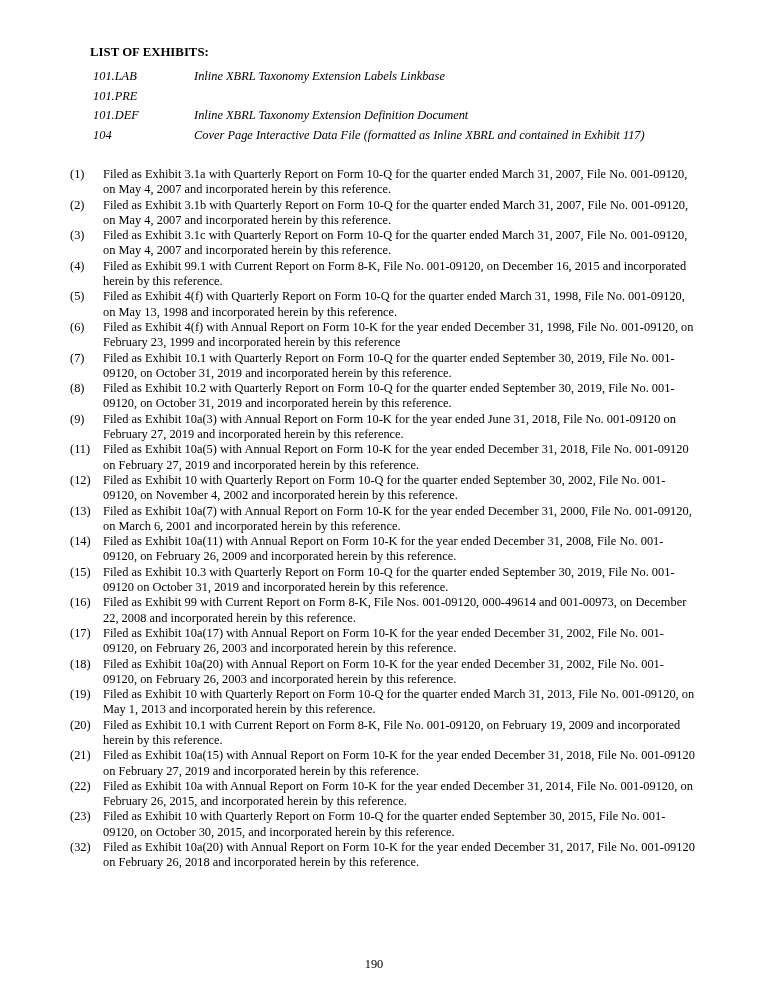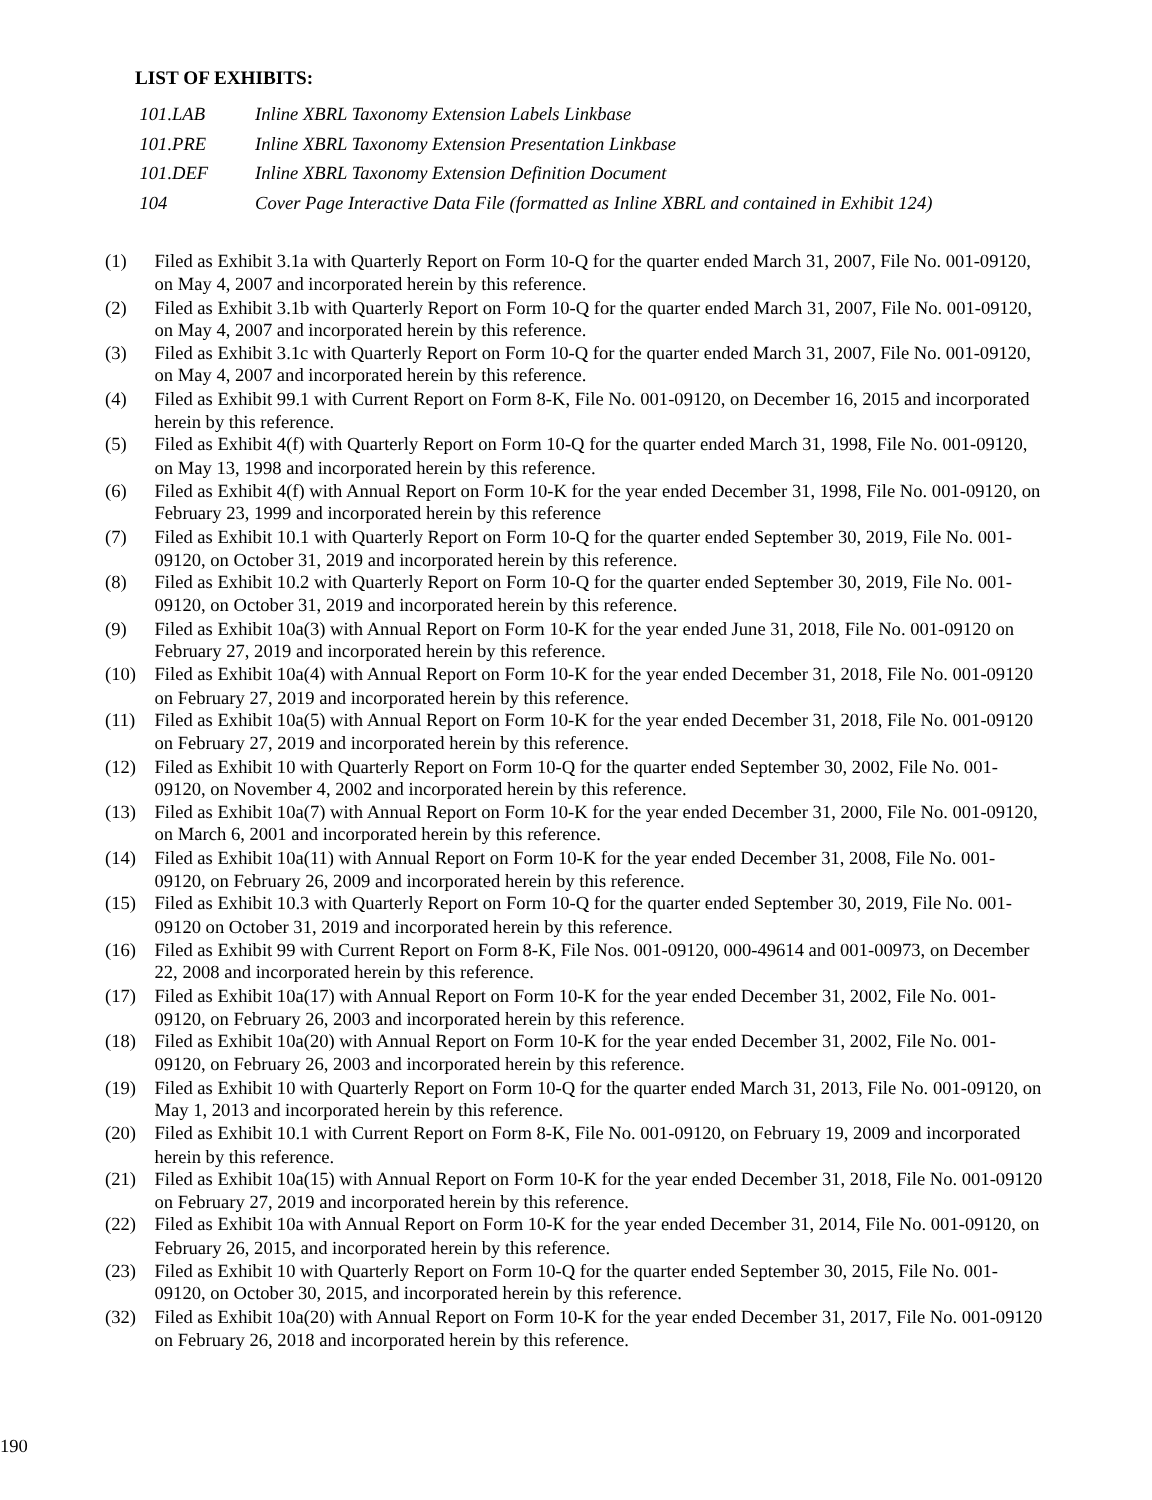--- a/index.html
+++ b/index.html
@@ -30,64 +30,64 @@
   .exhibit-row {
     display: flex;
     line-height: 19.5px;
   }
   .ex-num {
     flex: none;
     width: 77px;
   }
   .ex-desc {
     flex: 1;
+    margin-left: 24px;
   }
   .footnotes { }
   .fn {
     display: flex;
   }
   .fn-num {
     flex: none;
     width: 33px;
   }
   .fn-text {
     flex: 1;
   }
   .page-number {
     position: absolute;
     bottom: 28px;
     left: 0;
     width: 100%;
-    text-align: left;
+    text-align: center;
     font-size: 12.4px;
   }
 </style>
 </head>
 <body>
 
 <div class="page">
 
   <div class="heading">LIST OF EXHIBITS:</div>
 
   <div class="exhibit-list">
     <div class="exhibit-row">
       <span class="ex-num">101.LAB</span>
       <span class="ex-desc">Inline XBRL Taxonomy Extension Labels Linkbase</span>
     </div>
     <div class="exhibit-row">
       <span class="ex-num">101.PRE</span>
-      <span class="ex-desc">Inline XBRL Taxonomy Extension Presentation Linkbase</span>
     </div>
     <div class="exhibit-row">
       <span class="ex-num">101.DEF</span>
       <span class="ex-desc">Inline XBRL Taxonomy Extension Definition Document</span>
     </div>
     <div class="exhibit-row">
       <span class="ex-num">104</span>
-      <span class="ex-desc">Cover Page Interactive Data File (formatted as Inline XBRL and contained in Exhibit 124)</span>
+      <span class="ex-desc">Cover Page Interactive Data File (formatted as Inline XBRL and contained in Exhibit 117)</span>
     </div>
   </div>
 
   <div class="footnotes">
     <div class="fn">
       <span class="fn-num">(1)</span>
       <span class="fn-text">Filed as Exhibit 3.1a with Quarterly Report on Form 10-Q for the quarter ended March 31, 2007, File No. 001-09120, on May 4, 2007 and incorporated herein by this reference.</span>
     </div>
     <div class="fn">
       <span class="fn-num">(2)</span>
@@ -113,24 +113,20 @@
       <span class="fn-num">(7)</span>
       <span class="fn-text">Filed as Exhibit 10.1 with Quarterly Report on Form 10-Q for the quarter ended September 30, 2019, File No. 001-09120, on October 31, 2019 and incorporated herein by this reference.</span>
     </div>
     <div class="fn">
       <span class="fn-num">(8)</span>
       <span class="fn-text">Filed as Exhibit 10.2 with Quarterly Report on Form 10-Q for the quarter ended September 30, 2019, File No. 001-09120, on October 31, 2019 and incorporated herein by this reference.</span>
     </div>
     <div class="fn">
       <span class="fn-num">(9)</span>
       <span class="fn-text">Filed as Exhibit 10a(3) with Annual Report on Form 10-K for the year ended June 31, 2018, File No. 001-09120 on February 27, 2019 and incorporated herein by this reference.</span>
-    </div>
-    <div class="fn">
-      <span class="fn-num">(10)</span>
-      <span class="fn-text">Filed as Exhibit 10a(4) with Annual Report on Form 10-K for the year ended December 31, 2018, File No. 001-09120 on February 27, 2019 and incorporated herein by this reference.</span>
     </div>
     <div class="fn">
       <span class="fn-num">(11)</span>
       <span class="fn-text">Filed as Exhibit 10a(5) with Annual Report on Form 10-K for the year ended December 31, 2018, File No. 001-09120 on February 27, 2019 and incorporated herein by this reference.</span>
     </div>
     <div class="fn">
       <span class="fn-num">(12)</span>
       <span class="fn-text">Filed as Exhibit 10 with Quarterly Report on Form 10-Q for the quarter ended September 30, 2002, File No. 001-09120, on November 4, 2002 and incorporated herein by this reference.</span>
     </div>
     <div class="fn">

